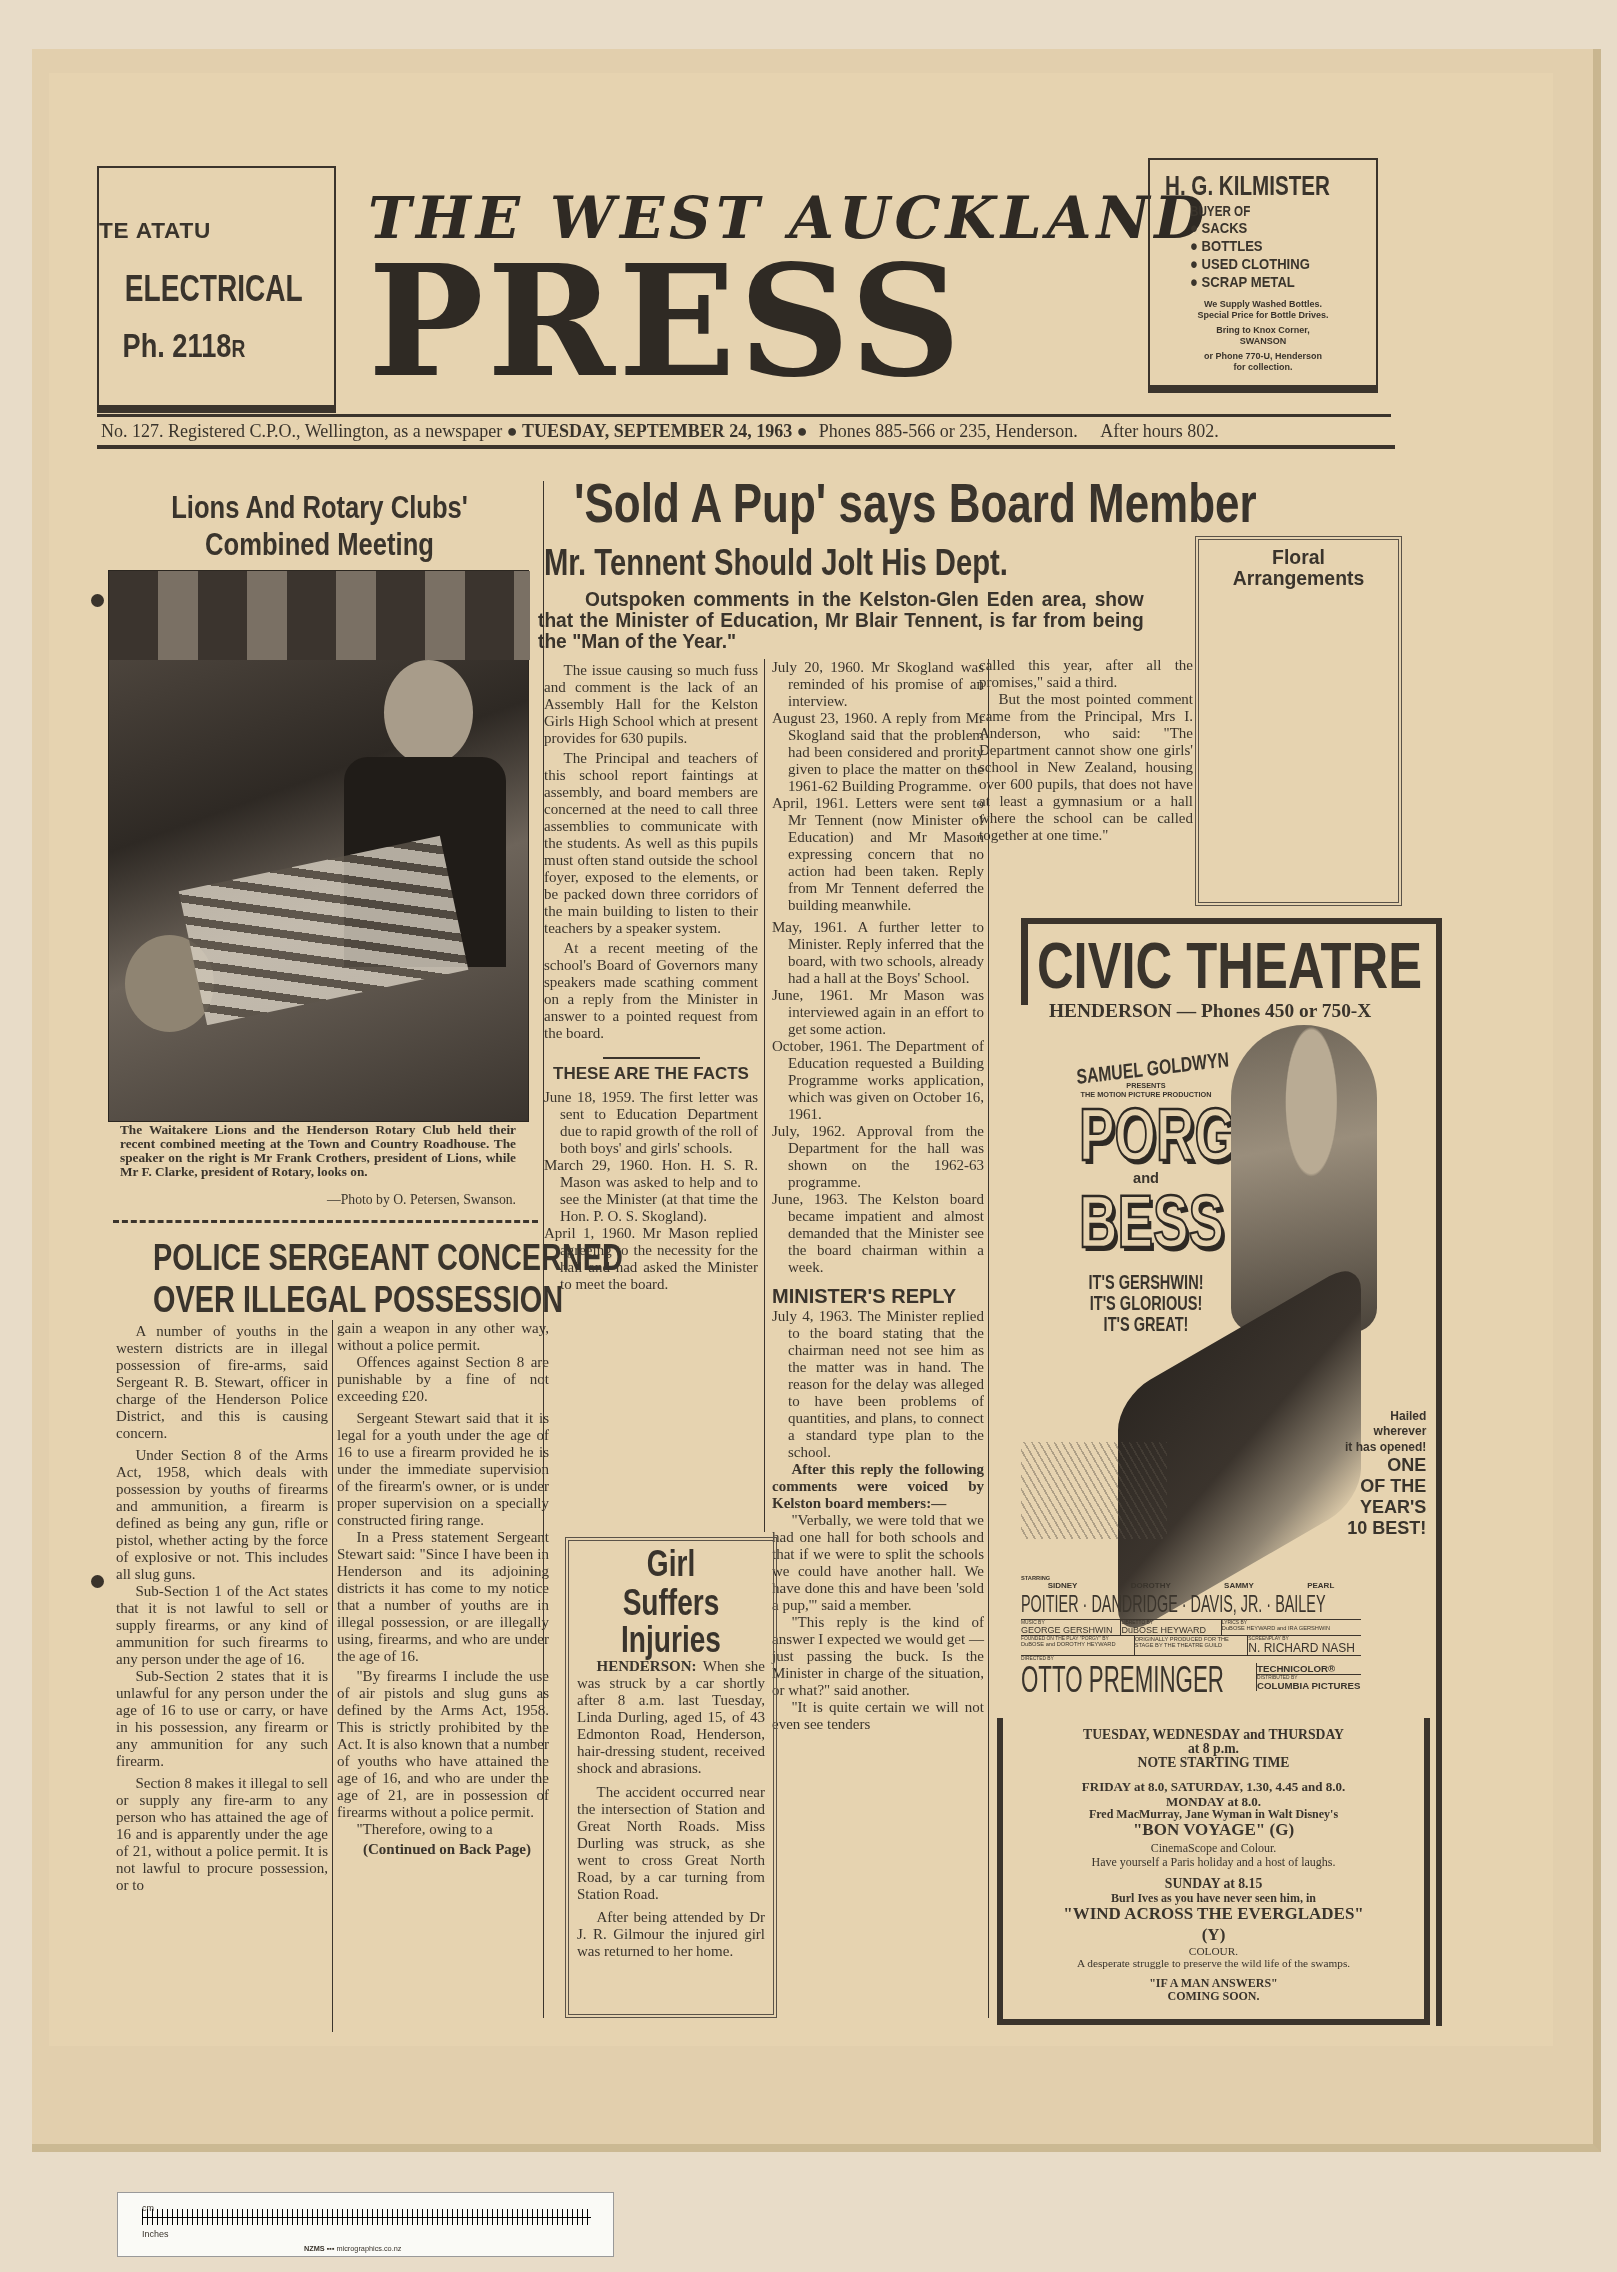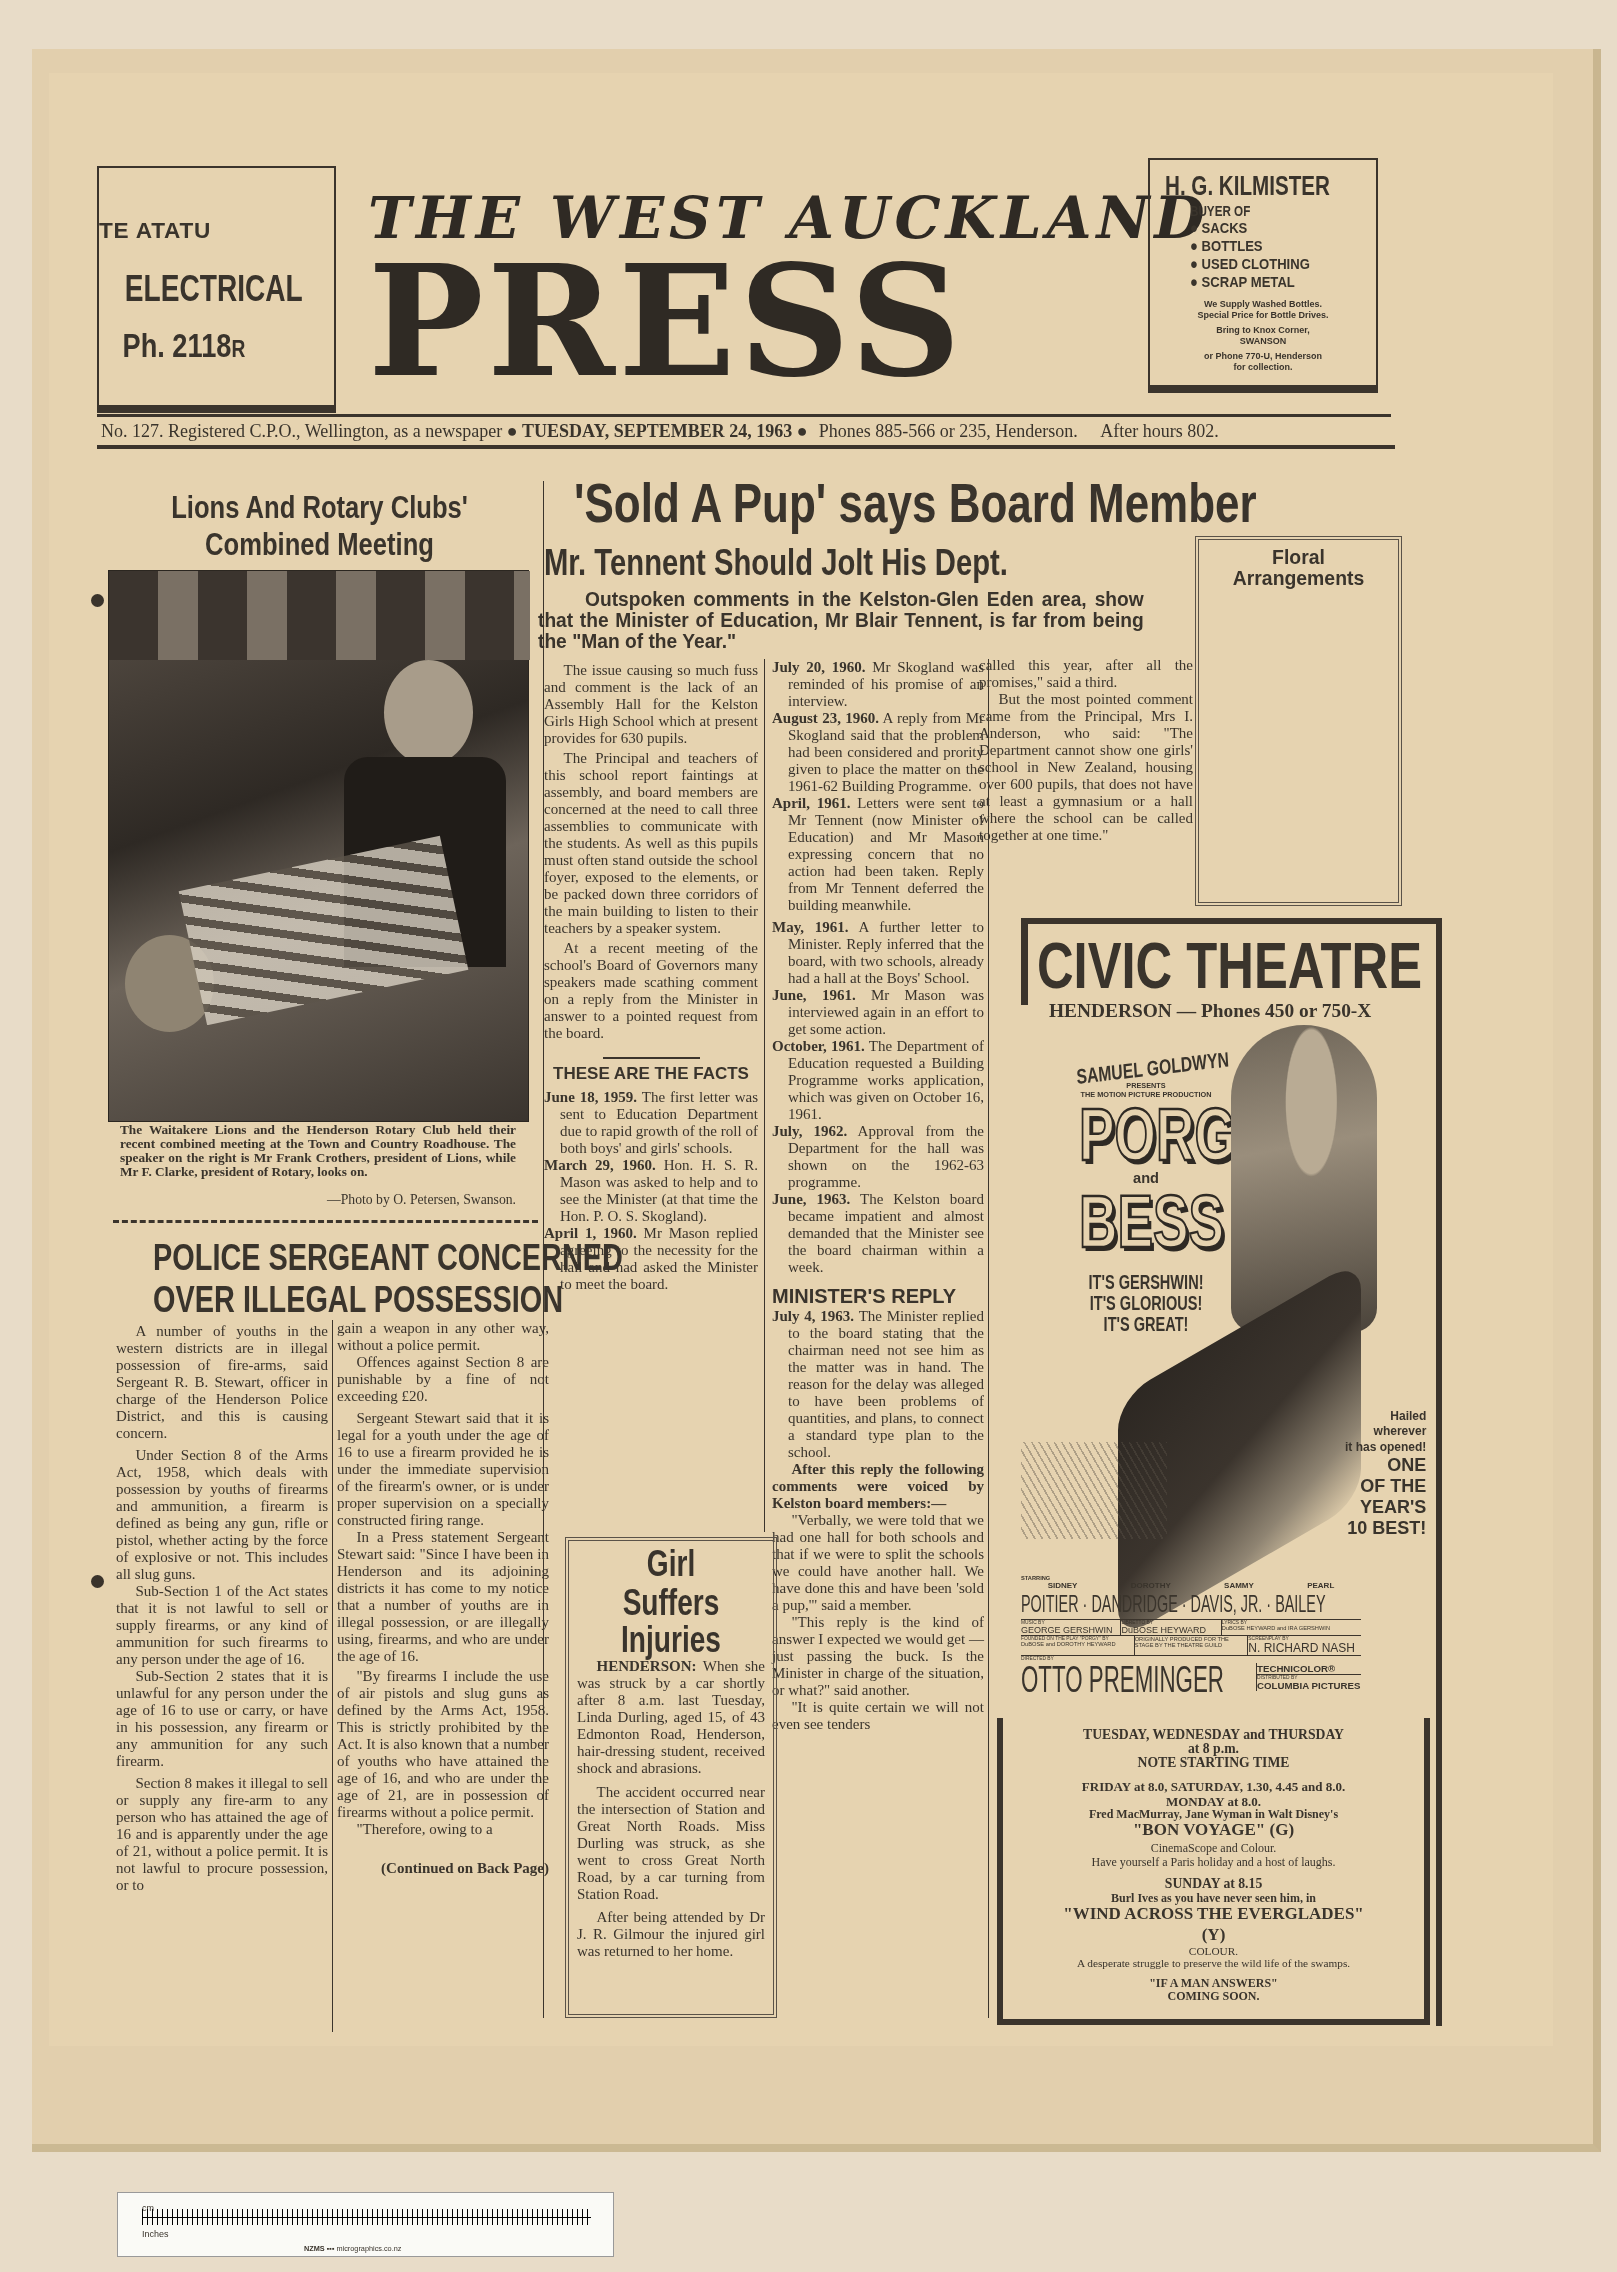--- a/index.html
+++ b/index.html
@@ -8,21 +8,21 @@
 .page{position:absolute;left:32px;top:49px;width:1569px;height:2103px;background:#e2cfad;border-right:8px solid #c9b690;border-bottom:8px solid #cbb993}
 .paper{position:absolute;left:49px;top:73px;width:1504px;height:1973px;background:#e6d3b0}
 .abs{position:absolute}
 .sans{font-family:"Liberation Sans",sans-serif}
 .cond{font-family:"Liberation Sans",sans-serif;font-weight:bold;transform-origin:left top}
 .ear-l{left:97px;top:166px;width:239px;height:247px;border:2.4px solid #3b342c;border-bottom:8px solid #3b342c;text-align:left}
 .ear-r{left:1148px;top:158px;width:230px;height:235px;border:2.4px solid #3b342c;border-bottom:8px solid #3b342c}
 .col p{font-size:15px;line-height:17px;text-align:justify;text-indent:1.3em}
 .col p.noi{text-indent:0}
 .fact{font-size:15px;line-height:17px;text-align:justify;padding-left:16px;text-indent:-16px}
-.fact b{font-weight:bold}
+.fact b{font-weight:normal}
 .rule{background:#3b342c}
 .photo{background:linear-gradient(160deg,#5a5148 0%,#2e2924 40%,#6d645a 60%,#3a342e 100%)}
 .civic p{text-align:center}
 </style>
 </head>
 <body>
 
 <div class="page"></div>
 <div class="paper"></div>
 
@@ -92,21 +92,21 @@
   <p style="margin-top:4.9px">Section 8 makes it illegal to sell or supply any fire-arm to any person who has attained the age of 16 and is apparently under the age of 21, without a police permit. It is not lawful to procure possession, or to</p>
 </div>
 <div class="abs" style="left:332px;top:1320px;width:0.8px;height:712px;background:#3b342c"></div>
 <div class="abs col" style="left:337px;top:1320px;width:212px">
   <p class="noi">gain a weapon in any other way, without a police permit.</p>
   <p>Offences against Section 8 are punishable by a fine of not exceeding £20.</p>
   <p style="margin-top:4.9px">Sergeant Stewart said that it is legal for a youth under the age of 16 to use a firearm provided he is under the immediate supervision of the firearm's owner, or is under proper supervision on a specially constructed firing range.</p>
   <p>In a Press statement Sergeant Stewart said: "Since I have been in Henderson and its adjoining districts it has come to my notice that a number of youths are in illegal possession, or are illegally using, firearms, and who are under the age of 16.</p>
   <p style="margin-top:3.2px">"By firearms I include the use of air pistols and slug guns as defined by the Arms Act, 1958. This is strictly prohibited by the Act. It is also known that a number of youths who have attained the age of 16, and who are under the age of 21, are in possession of firearms without a police permit.</p>
   <p>"Therefore, owing to a</p>
-  <p class="noi" style="margin-top:22px;font-weight:bold;text-align:right;padding-left:8px">(Continued on Back Page)</p>
+  <p class="noi" style="margin-top:3px;font-weight:bold;text-align:center;padding-left:8px">(Continued on Back Page)</p>
 </div>
 
 <div class="abs" style="left:543px;top:481px;width:0.8px;height:1537px;background:#3b342c"></div>
 
 <div class="abs cond" style="left:574px;top:473px;font-size:55px;line-height:61px;transform:scaleX(.8);white-space:nowrap">'Sold A Pup' says Board Member</div>
 <div class="abs cond" style="left:544px;top:543px;font-size:37px;line-height:40px;transform:scaleX(.79);white-space:nowrap">Mr. Tennent Should Jolt His Dept.</div>
 <div class="abs sans" style="left:538px;top:589px;width:631px;font-size:20px;line-height:21px;font-weight:bold;text-align:justify;text-indent:49px;transform:scaleX(.96);transform-origin:left top">Outspoken comments in the Kelston-Glen Eden area, show that the Minister of Education, Mr Blair Tennent, is far from being the "Man of the Year."</div>
 
 <div class="abs col" style="left:544px;top:662px;width:214px">
   <p>The issue causing so much fuss and comment is the lack of an Assembly Hall for the Kelston Girls High School which at present provides for 630 pupils.</p>

